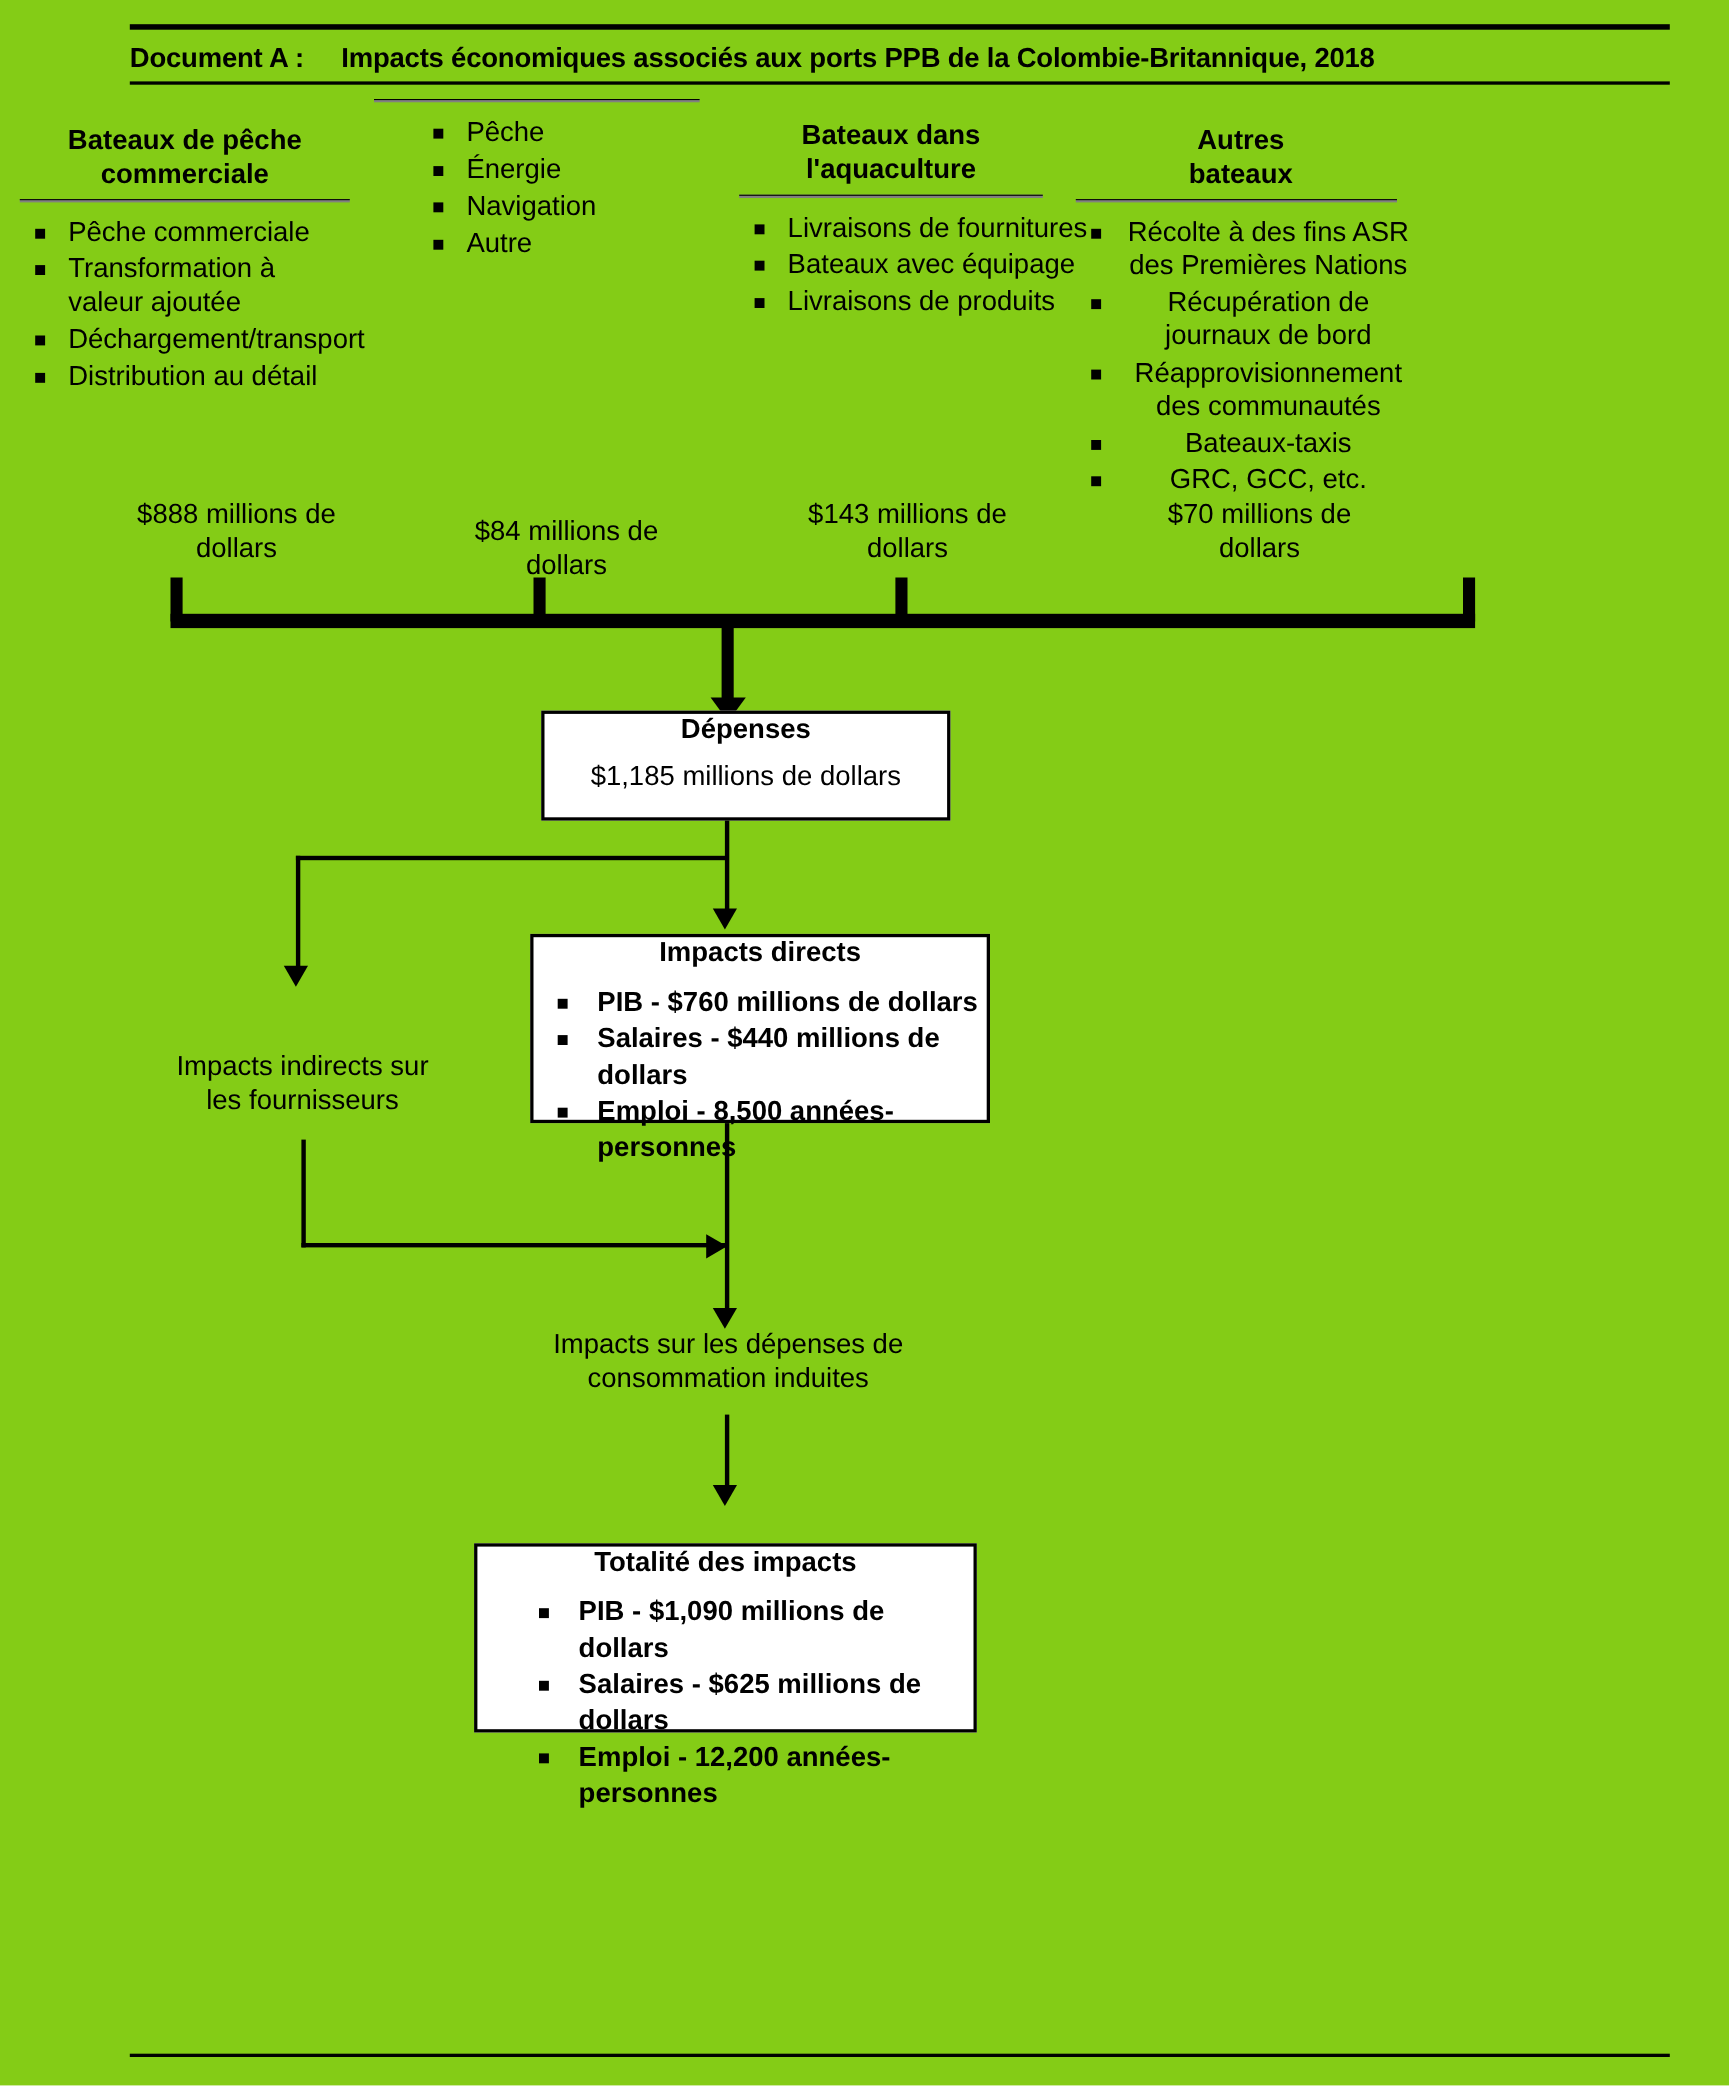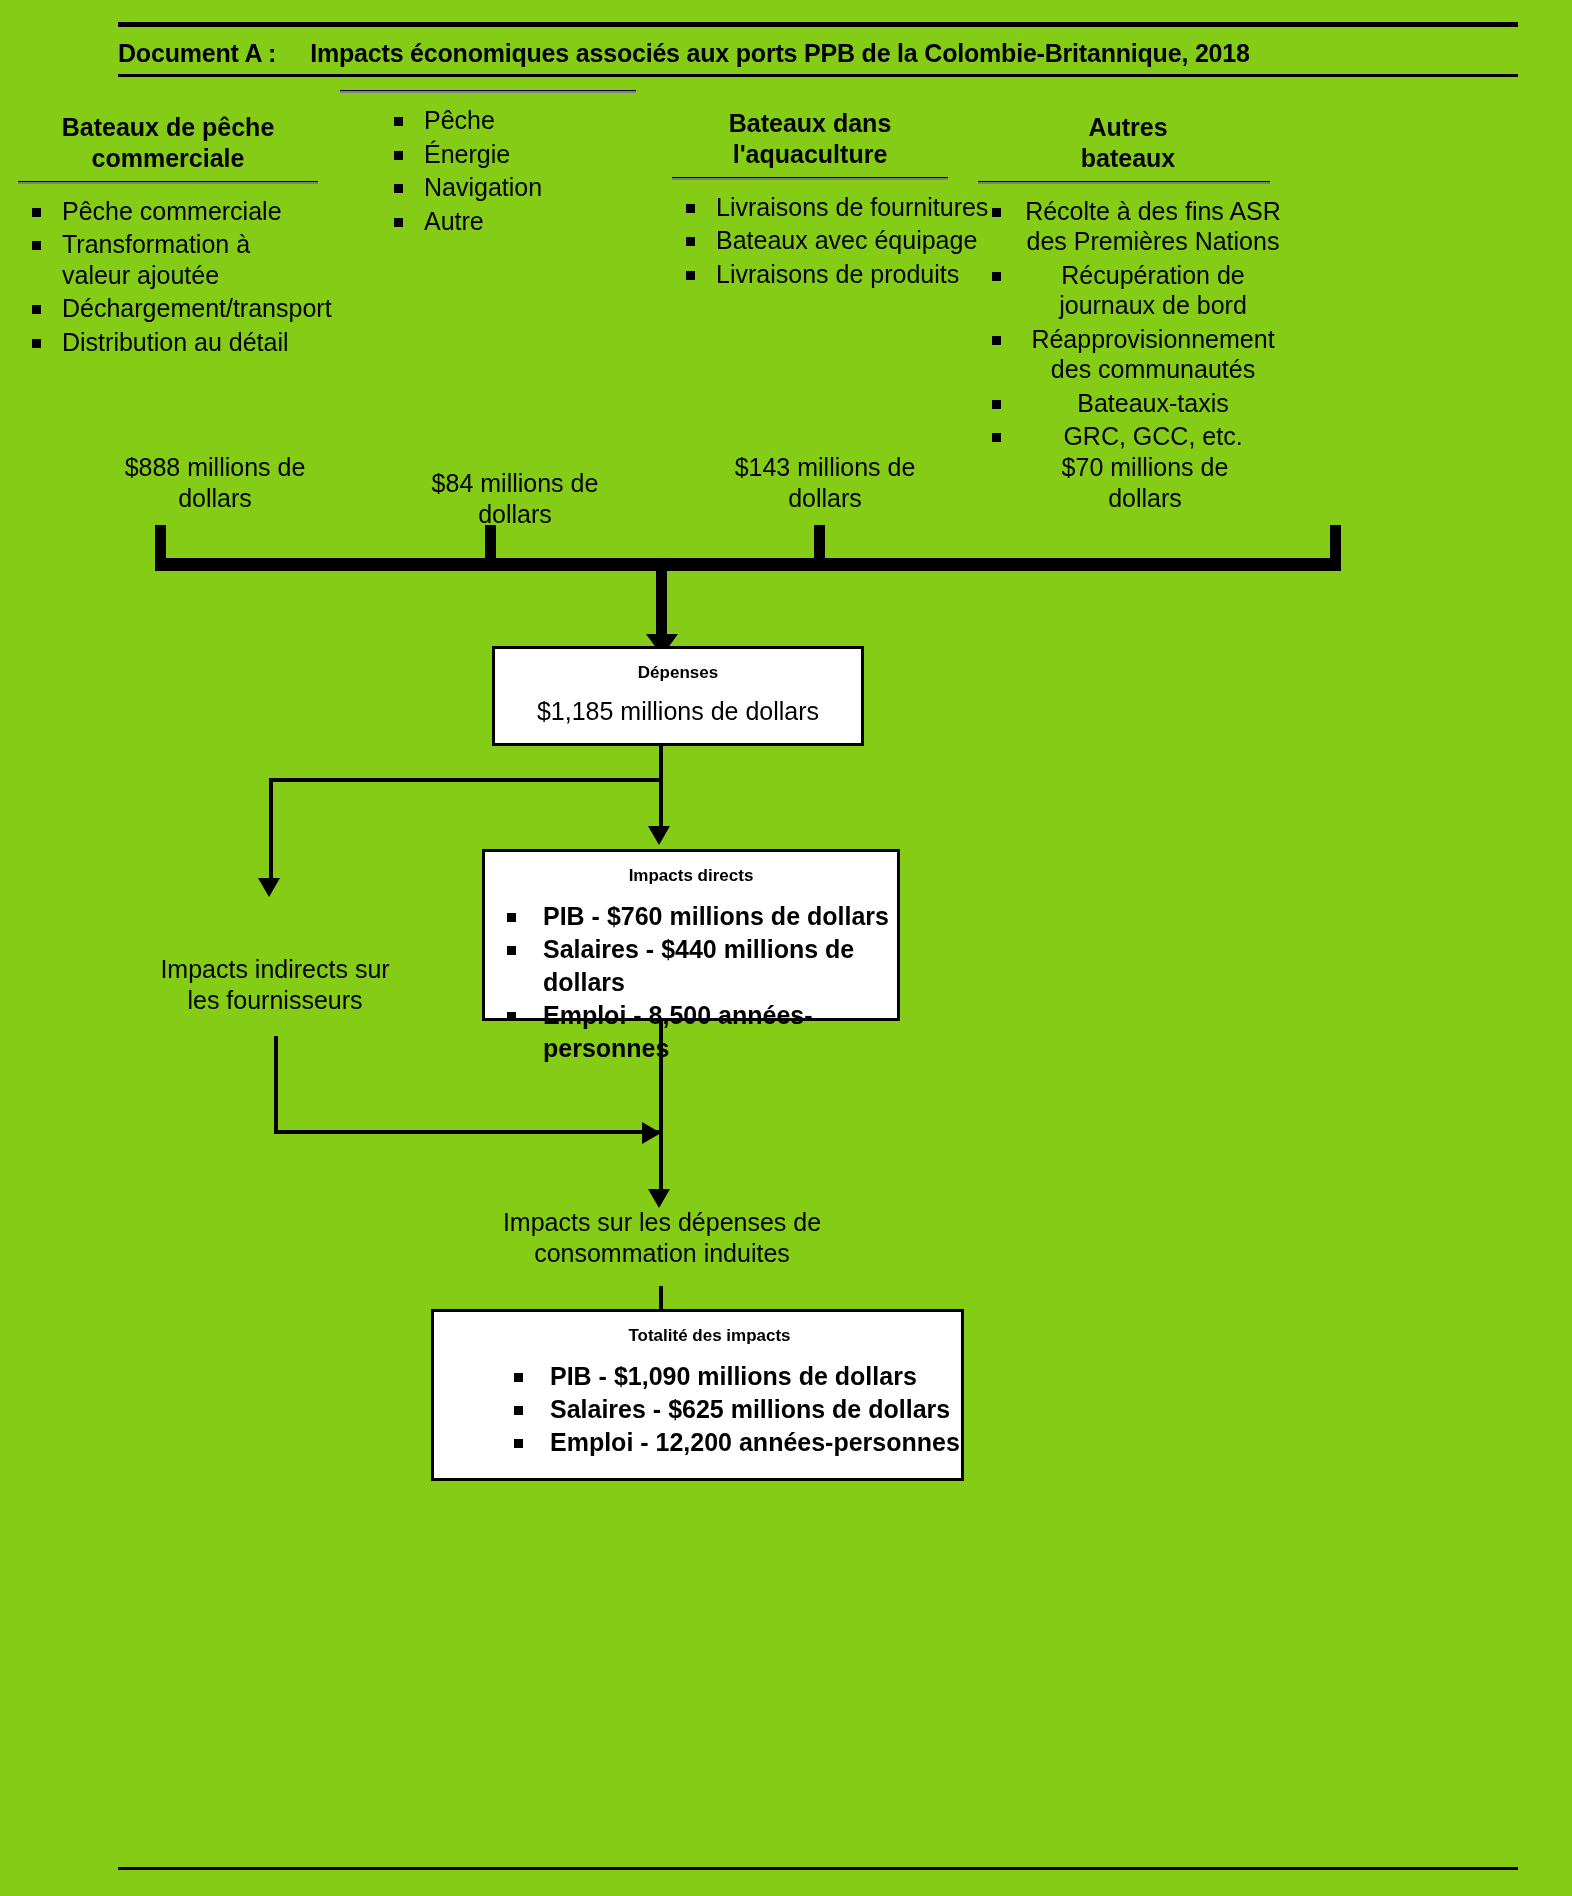--- a/index.html
+++ b/index.html
@@ -88,23 +88,23 @@
     border-left:16px solid transparent;border-right:16px solid transparent;
     border-top:22px solid #000;
   }
 
   
   .box{
     position:absolute;border:3px solid #000;background:#fff;box-sizing:border-box;
   }
   #box-depenses{left:492px;top:646px;width:372px;height:100px;}
   #box-direct{left:482px;top:849px;width:418px;height:172px;}
-  #box-total{left:431px;top:1309px;width:533px;height:172px;padding-left:24px;}
+  #box-total{left:431px;top:1403px;width:457px;height:172px;}
   .box-title{
-    text-align:center;font-weight:bold;font-size:17px;margin-top:14px;
+    text-align:center;font-weight:bold;font-size:25px;
   }
   .box-sub{
     text-align:center;font-size:25px;margin-top:14px;
   }
   .box-list{list-style:none;margin:14px 0 0 0;padding:0;}
   .box-list li{
     position:relative;font-size:25px;line-height:1.32;padding-left:58px;font-weight:bold;
   }
   .box-list li .bsq{
     position:absolute;left:22px;top:13px;width:9px;height:9px;background:#000;

